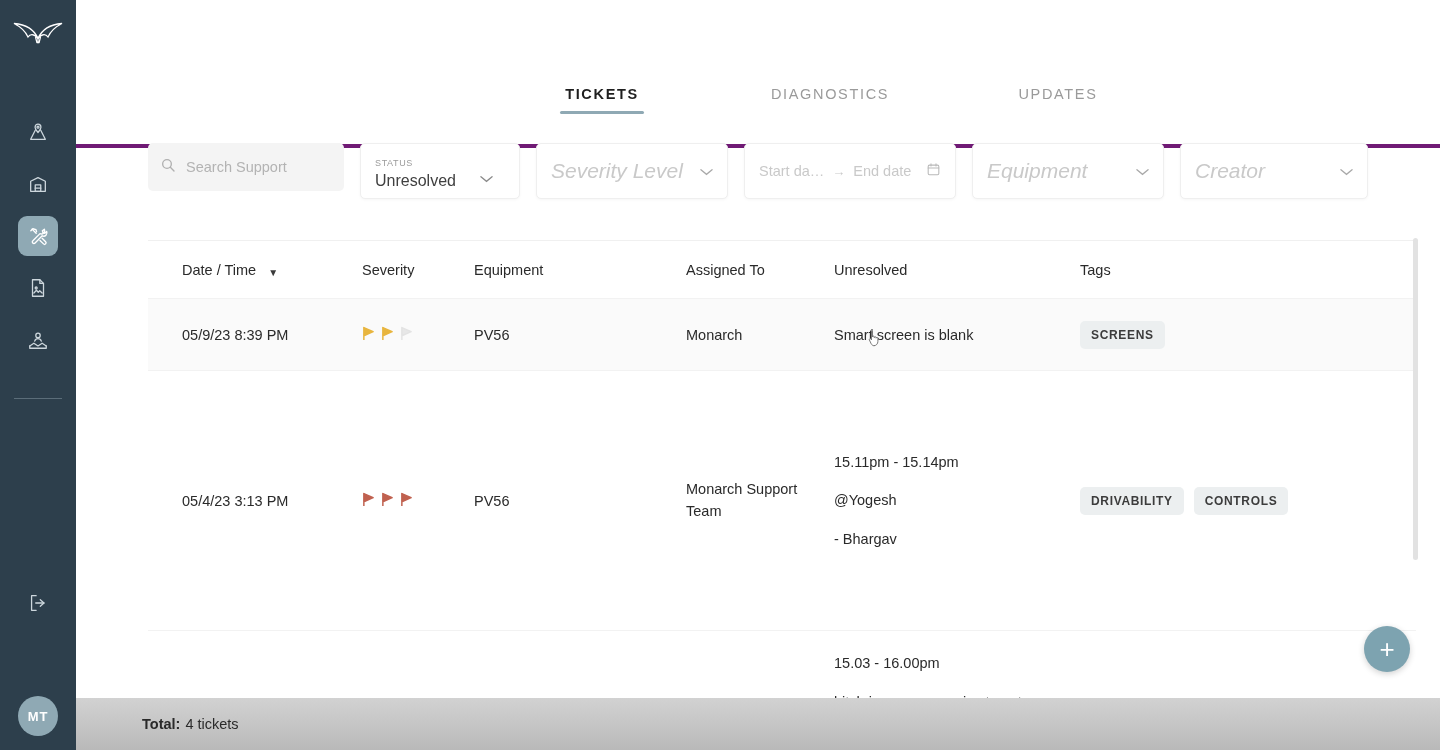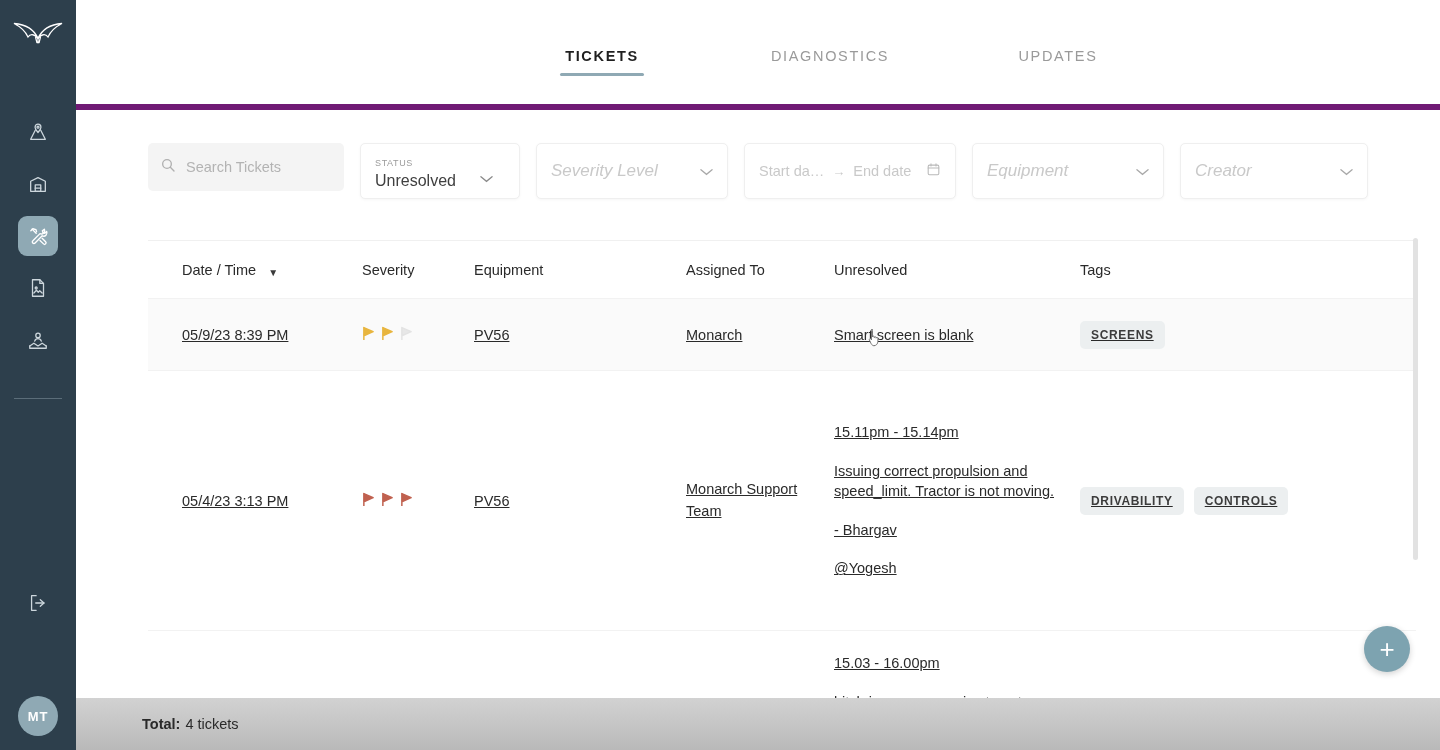--- a/index.html
+++ b/index.html
@@ -40,23 +40,24 @@
     width: 40px; height: 40px; border-radius: 50%;
     background: #8fa9b4; color: #ffffff;
     display: flex; align-items: center; justify-content: center;
     font-size: 13px; letter-spacing: .06em; font-weight: 600;
   }
 
   
   .main { flex: 1 1 auto; position: relative; height: 750px; background: #ffffff; overflow: hidden; }
 
   .topbar {
-    height: 110px; border-bottom: 6px solid #701a75;
+    height: 110px; border-bottom: 4px solid #701a75;
     display: flex; align-items: flex-start; justify-content: flex-start;
     position: relative;
+    margin-top: 38px;
   }
   .tabs { display: flex; position: absolute; left: 412px; top: 48px; gap: 0; }
   .tab {
     font-size: 14.5px; letter-spacing: .115em; color: #9a9a9a;
     padding: 0 0 12px 0; cursor: pointer; position: relative;
     font-weight: 400;
   }
   .tab + .tab { margin-left: 0; }
   .tab.t1 { width: 228px; text-align: center; }
   .tab.t2 { width: 228px; text-align: center; }
@@ -81,21 +82,21 @@
     position: relative; cursor: pointer;
   }
   .ctrl-status { width: 160px; margin-left: 16px; align-items: flex-start; flex-direction: column; justify-content: center; padding-top: 6px; }
   .ctrl-status .mini { font-size: 9px; letter-spacing: .07em; color: #9b9b9b; line-height: 1; margin-bottom: 5px; }
   .ctrl-status .val { font-size: 16px; color: #404040; line-height: 1; }
   .ctrl-status .chev { position: absolute; right: 26px; top: 50%; transform: translateY(-2px); }
   .ctrl-sev { width: 192px; margin-left: 16px; justify-content: space-between; }
   .ctrl-date { width: 212px; margin-left: 16px; justify-content: space-between; }
   .ctrl-equip { width: 192px; margin-left: 16px; justify-content: space-between; }
   .ctrl-creator { width: 188px; margin-left: 16px; justify-content: space-between; }
-  .ph-italic { color: #c9c9c9; font-size: 17px; font-style: italic; }
+  .ph-italic { color: #c9c9c9; font-size: 21px; font-style: italic; }
   .date-inner { display: flex; align-items: center; gap: 8px; color: #c9c9c9; font-size: 14.5px; }
   .date-inner .arrow { color: #c9c9c9; font-size: 13px; }
 
   
   .table-card {
     position: absolute; left: 72px; top: 240px; right: 24px; bottom: 52px;
     background: #ffffff;
     border-top: 1px solid #f0f0f0;
     overflow: hidden;
   }
@@ -112,21 +113,21 @@
   .c-tags { flex: 1 1 auto; }
   .sort-caret { color: #3a3a3a; font-size: 10px; line-height: 1; }
 
   .rows { position: relative; }
   .row {
     display: flex; padding-left: 34px;
     border-bottom: 1px solid #f2f2f2;
     align-items: center;
   }
   .row.alt { background: #fafafa; }
-  .row .cell { font-size: 14.5px; color: #2a2a2a; text-decoration: underline; }
+  .row .cell { font-size: 14.5px; color: #2a2a2a; }
   .row-1 { height: 72px; }
   .row-2 { height: 260px; align-items: center; }
   .row-3 { height: 160px; align-items: flex-start; padding-top: 22px; }
   .flags { display: flex; gap: 6px; }
   .desc-block { display: flex; flex-direction: column; gap: 18px; line-height: 1.42; }
   .desc-block .p { font-size: 14.5px; color: #2a2a2a; }
   .tagwrap { display: flex; gap: 10px; align-items: center; flex-wrap: wrap; }
   .tag {
     background: #eceff0; color: #3c3c3c;
     font-size: 12px; letter-spacing: .055em; font-weight: 600;
@@ -266,21 +267,21 @@
 
     <div class="filters">
 
       <div class="search-box">
         <span>
           <svg width="16" height="16" viewBox="0 0 24 24" fill="none" stroke="#b0b0b0" stroke-width="2" stroke-linecap="round">
             <circle cx="10.5" cy="10.5" r="6.5"></circle>
               <path d="M15.5 15.5L21 21"></path>
           </svg>
         </span>
-        <span class="ph">Search Tickets</span>
+        <span class="ph">Search Support</span>
       </div>
 
       <div class="ctrl ctrl-status">
         <span class="mini">STATUS</span>
         <span class="val">Unresolved</span>
         <span class="chev">
           <svg width="13" height="8" viewBox="0 0 14 8" fill="none" stroke="#8a8a8a" stroke-width="1.4" stroke-linecap="round">
               <path d="M1 1.5L7 6.5L13 1.5"></path>
             </svg>
         </span>
@@ -394,23 +395,22 @@
                     <path d="M2 1 L2 15 M2 1.6 L12 6 L2 10.4 Z" stroke="#c0614f" stroke-width="1.6" fill="#c0614f" stroke-linejoin="round"></path>
                   </svg>
               </span>
             </span>
           </div>
           <div class="cell c-equip">PV56</div>
           <div class="cell c-assign assign-multi">Monarch Support Team</div>
           <div class="cell c-desc">
             <span class="desc-block">
               <span class="p">15.11pm - 15.14pm</span>
-              <span class="p">Issuing correct propulsion and speed_limit. Tractor is not moving.</span>
+              <span class="p">@Yogesh</span>
               <span class="p">- Bhargav</span>
-              <span class="p">@Yogesh</span>
             </span>
           </div>
           <div class="cell c-tags">
             <span class="tagwrap">
               <span class="tag">DRIVABILITY</span>
               <span class="tag">CONTROLS</span>
             </span>
           </div>
         </div>
 

